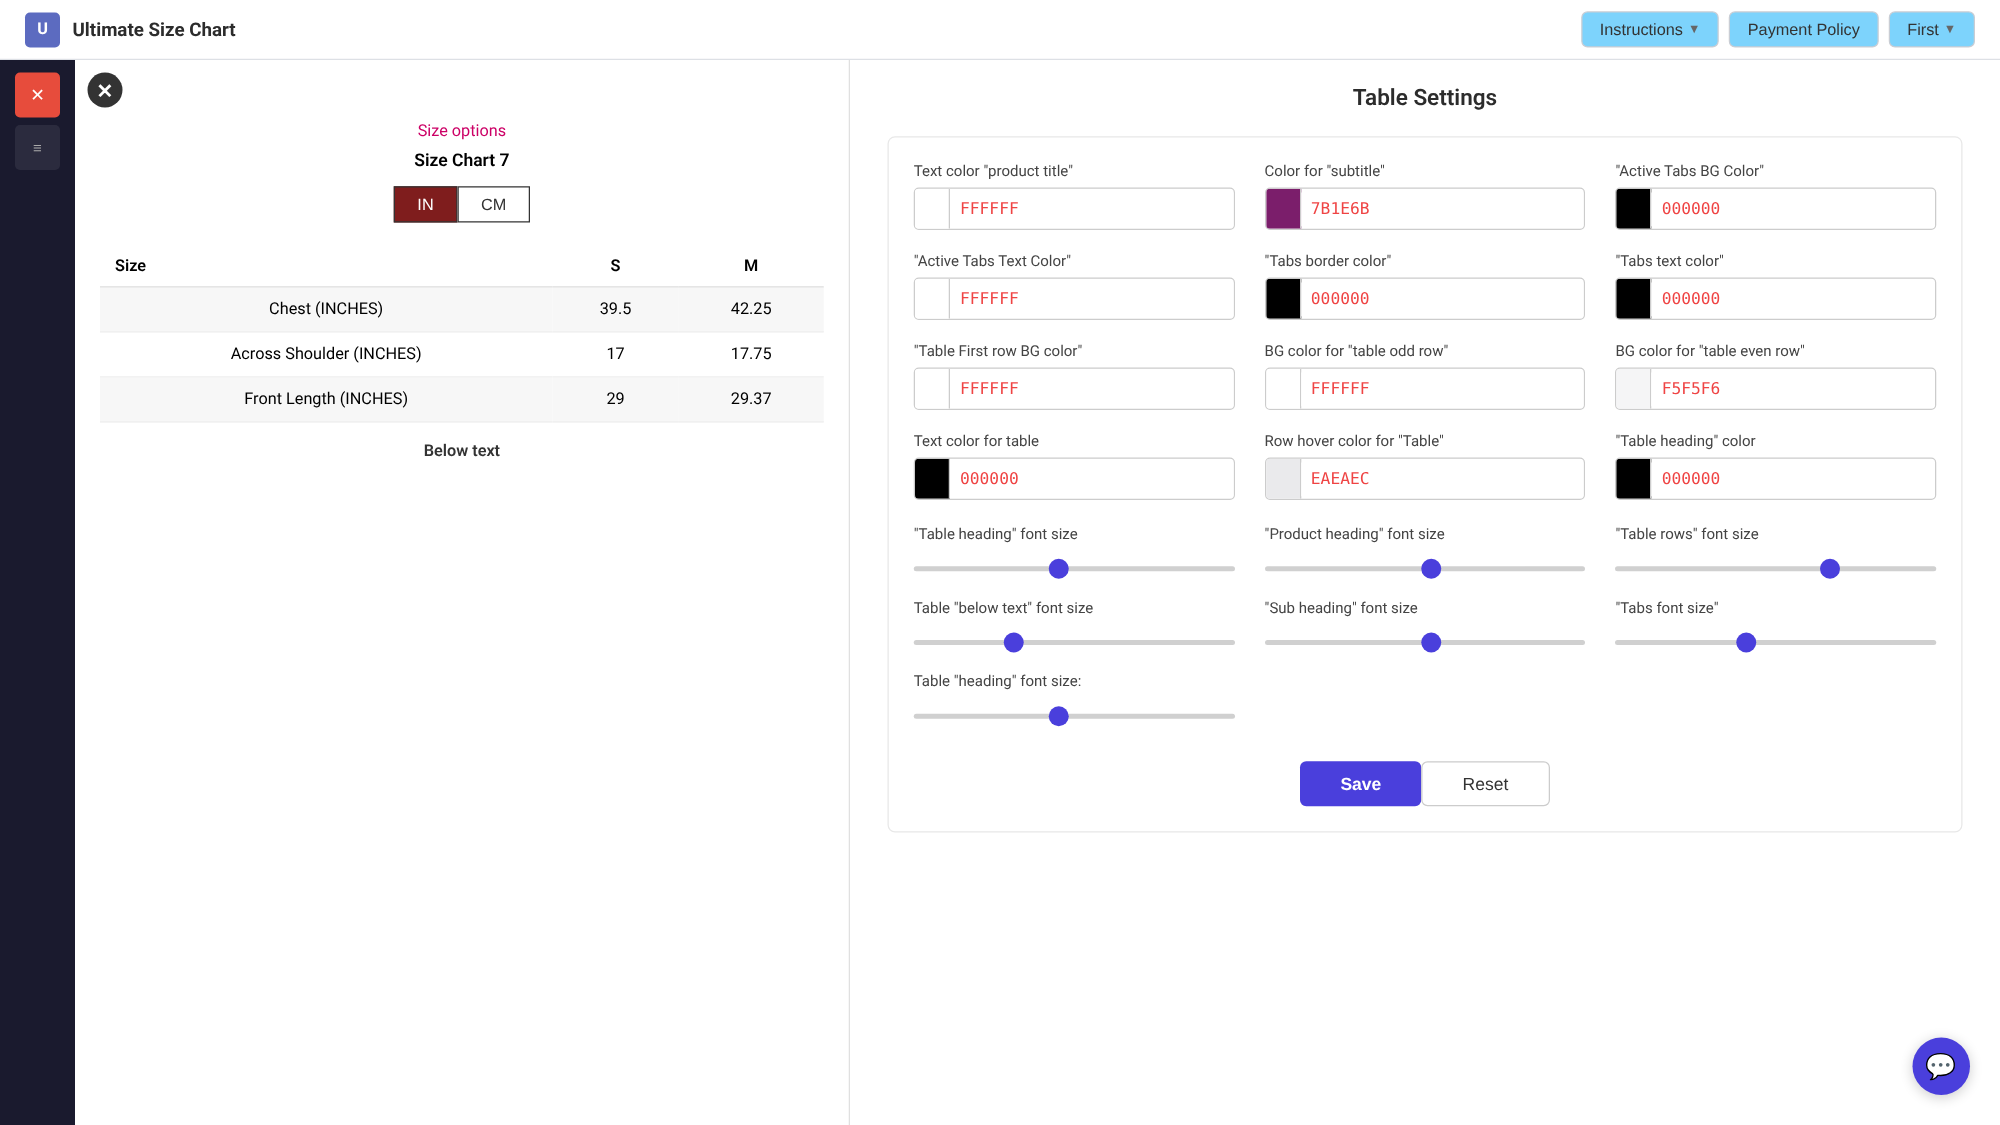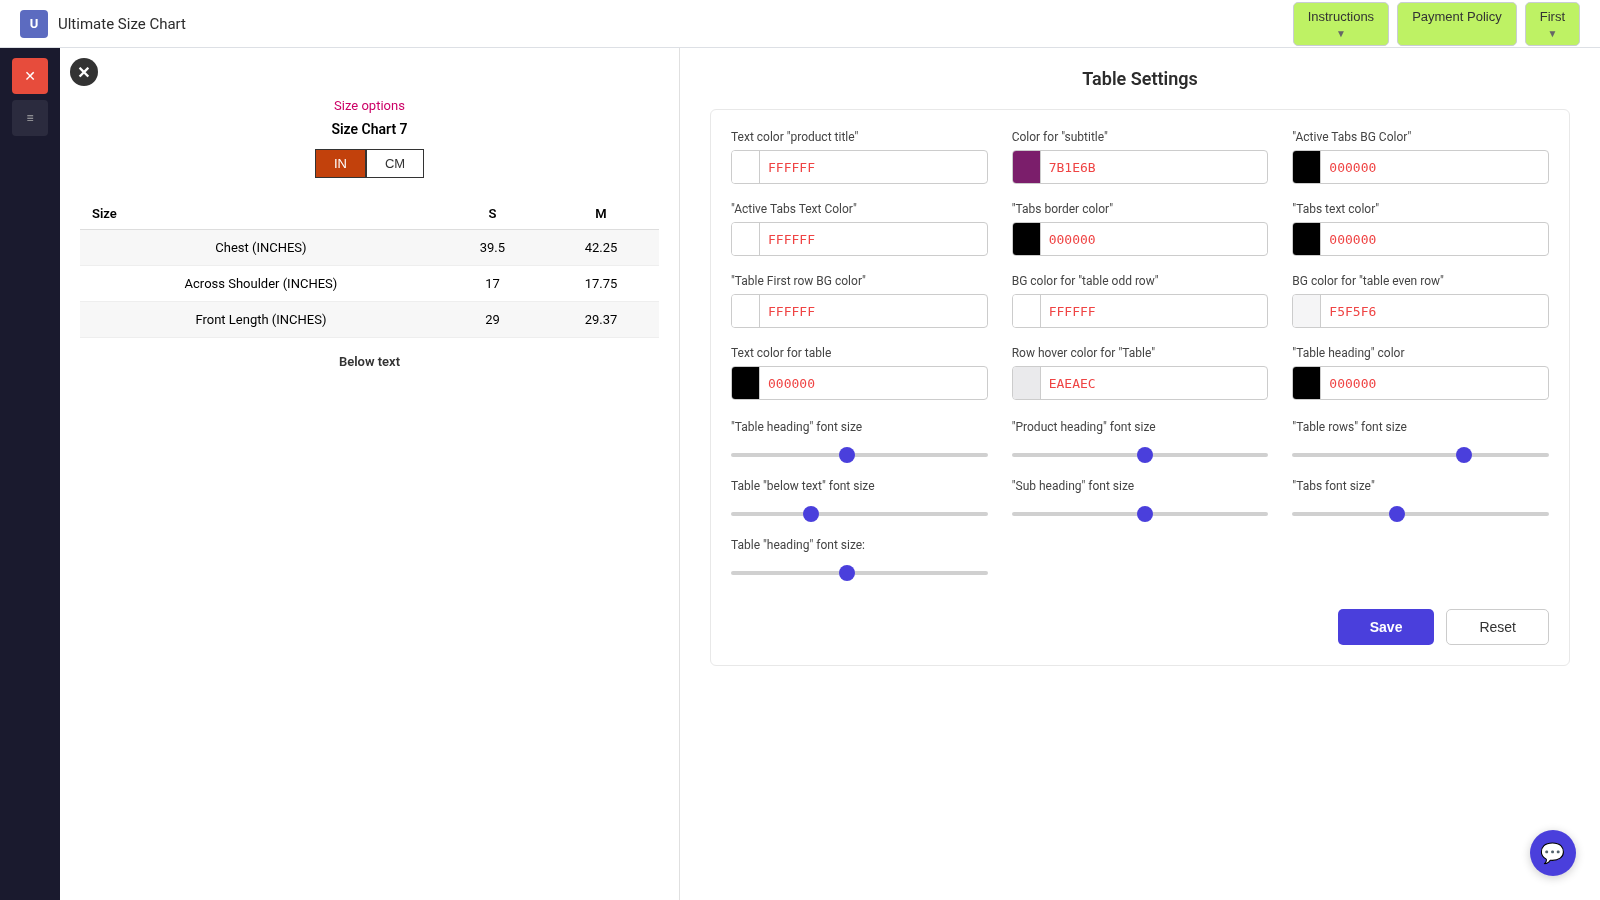--- a/index.html
+++ b/index.html
@@ -6,26 +6,26 @@
     body { font-family: -apple-system, BlinkMacSystemFont, 'Segoe UI', Roboto, sans-serif; background: #f4f6f8; overflow: hidden; width: 1600px; height: 900px; }
 
     
     .topbar {
       display: flex; align-items: center; justify-content: space-between;
       background: #fff; border-bottom: 1px solid #dde0e5; padding: 0 20px;
       height: 48px; position: relative; z-index: 10;
     }
     .topbar-left { display: flex; align-items: center; gap: 10px; }
     .topbar-logo { width: 28px; height: 28px; background: #5c6bc0; border-radius: 4px; display: flex; align-items: center; justify-content: center; color: #fff; font-size: 13px; font-weight: bold; }
-    .topbar-title { font-size: 15px; font-weight: 400; color: #2c2c2c; }
+    .topbar-title { font-size: 15px; font-weight: 700; color: #2c2c2c; }
     .topbar-right { display: flex; gap: 8px; }
     .topbar-btn {
       display: flex; align-items: center; gap: 4px; padding: 6px 14px;
-      border: 1px solid #c9cdd4; border-radius: 5px; background: #bef264;
-      font-size: 13px; color: #333; cursor: pointer; flex-direction: column;
+      border: 1px solid #c9cdd4; border-radius: 5px; background: #7dd3fc;
+      font-size: 13px; color: #333; cursor: pointer;
     }
     .topbar-btn .chevron { font-size: 10px; color: #666; }
 
     
     .main-layout { display: flex; height: calc(900px - 48px); }
 
     
     .sidebar {
       width: 60px; background: #1a1a2e; flex-shrink: 0;
       display: flex; flex-direction: column; align-items: center;
@@ -50,21 +50,21 @@
       font-size: 16px; font-weight: bold; cursor: pointer; z-index: 5;
     }
 
     .size-options-label { color: #c06; font-size: 13px; text-align: center; margin-bottom: 8px; margin-top: 10px; }
     .size-chart-title { text-align: center; font-size: 14px; font-weight: 600; margin-bottom: 12px; }
 
     .unit-toggle { display: flex; justify-content: center; margin-bottom: 20px; }
     .unit-btn {
       padding: 6px 18px; border: 1px solid #333; font-size: 13px; cursor: pointer;
     }
-    .unit-btn.active { background: #c2410c; color: #fff; }
+    .unit-btn.active { background: #7f1d1d; color: #fff; }
     .unit-btn.inactive { background: #fff; color: #333; }
 
     .size-table { width: 100%; border-collapse: collapse; }
     .size-table th { font-size: 13px; font-weight: 600; padding: 8px 12px; text-align: center; border-bottom: 1px solid #ddd; }
     .size-table th:first-child { text-align: left; }
     .size-table td { font-size: 13px; padding: 10px 12px; text-align: center; border-bottom: 1px solid #eee; }
     .size-table td:first-child { text-align: center; }
     .size-table tr:nth-child(odd) td { background: #f7f7f7; }
     .size-table tr:nth-child(even) td { background: #fff; }
 
@@ -92,21 +92,21 @@
     .slider-wrap { position: relative; }
     input[type=range] {
       width: 100%; -webkit-appearance: none; appearance: none;
       height: 4px; border-radius: 2px; background: #d0d0d0; outline: none; cursor: pointer;
     }
     input[type=range]::-webkit-slider-thumb {
       -webkit-appearance: none; appearance: none;
       width: 16px; height: 16px; border-radius: 50%; background: #4a3fdc; cursor: pointer;
     }
 
-    .action-row { display: flex; justify-content: flex-end; gap: 12px; margin-top: 30px; }
+    .action-row { display: flex; justify-content: center; margin-top: 30px; }
     .btn-save {
       padding: 9px 32px; background: #4a3fdc; color: #fff; border: none;
       border-radius: 5px; font-size: 14px; font-weight: 600; cursor: pointer;
     }
     .btn-reset {
       padding: 9px 32px; background: #fff; color: #333; border: 1px solid #ccc;
       border-radius: 5px; font-size: 14px; cursor: pointer;
     }
 
     

